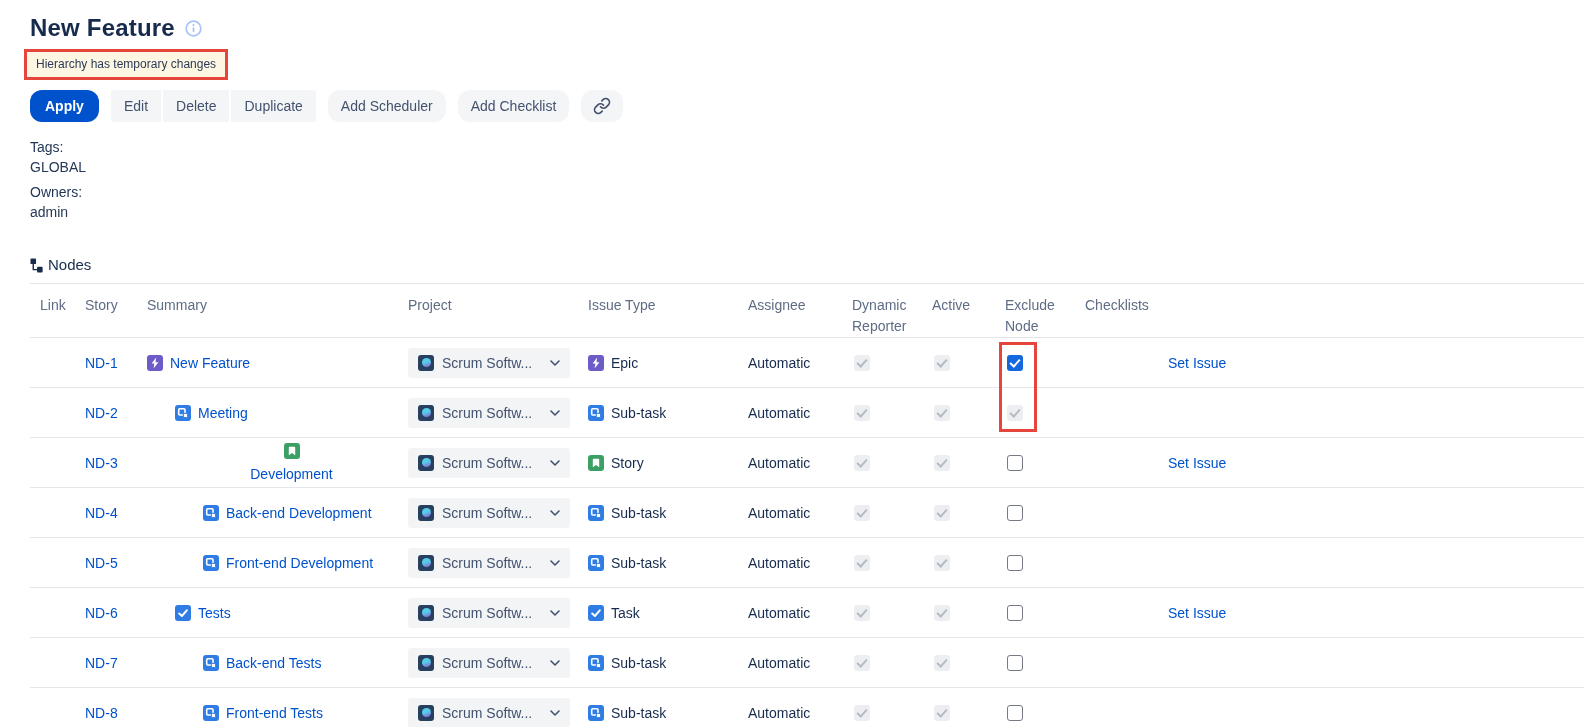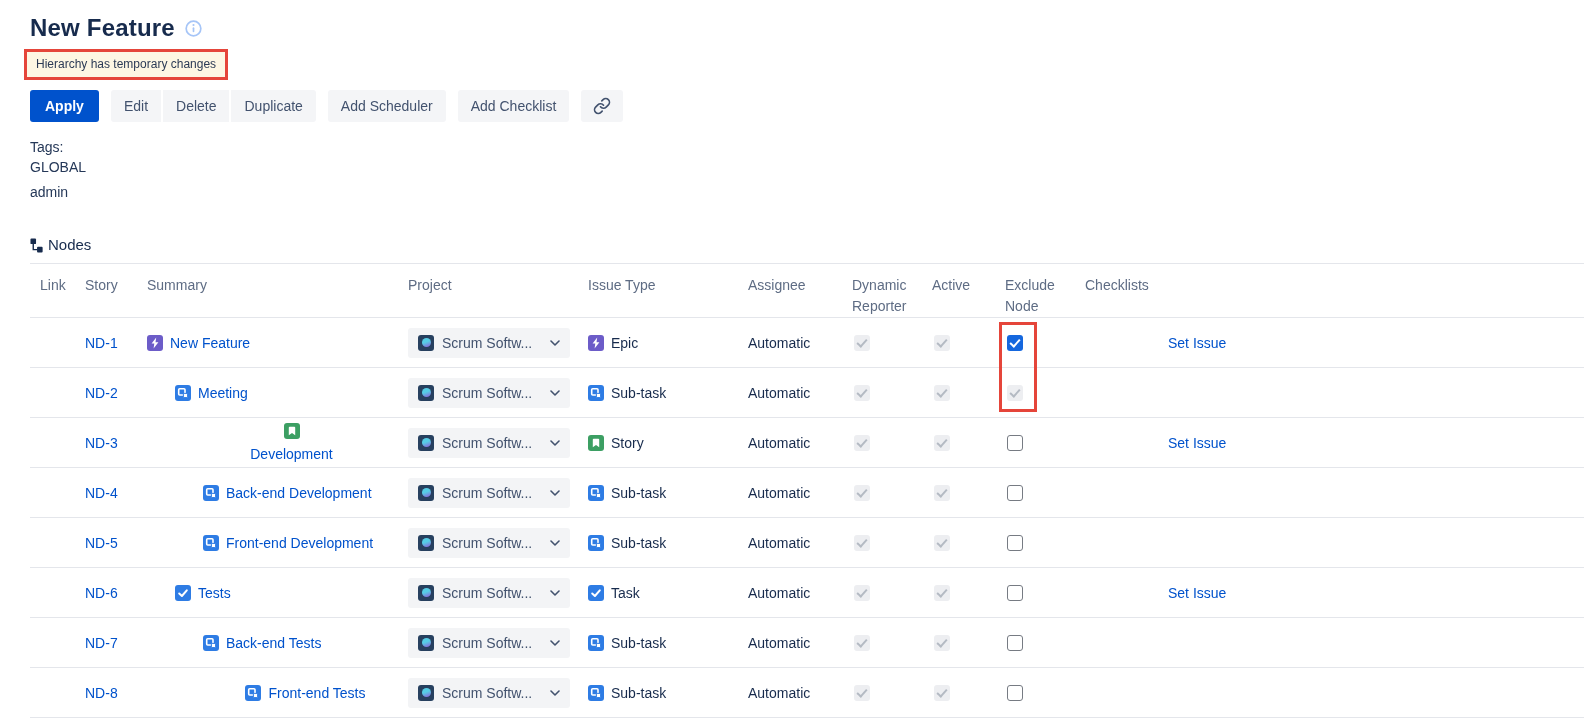--- a/index.html
+++ b/index.html
@@ -9,21 +9,21 @@
   
   .title-row{display:flex;align-items:center;gap:10px;margin:0 0 7px 0;}
   h1{font-size:24px;font-weight:700;margin:0;color:#172B4D;letter-spacing:.2px;}
 
   
   .annotation-badge{display:inline-block;border:3px solid #E5453A;margin-left:-6px;margin-bottom:6px;}
   .temp-badge{display:block;background:#FDF6E3;color:#2B3A55;font-size:12px;padding:5px 9px 6px 9px;white-space:nowrap;}
 
   
   .toolbar{display:flex;align-items:center;gap:12px;margin:4px 0 0 0;}
-  .btn{height:32px;border:none;border-radius:3px;background:#F4F5F7;color:#42526E;font-size:14px;padding:0 13px;cursor:pointer;font-family:inherit;line-height:32px;}
+  .btn{height:32px;border:none;border-radius:12px;background:#F4F5F7;color:#42526E;font-size:14px;padding:0 13px;cursor:pointer;font-family:inherit;line-height:32px;}
   .btn-primary{background:#0052CC;color:#fff;font-weight:700;padding:0 15px;}
   .btn-group{display:flex;gap:2px;}
   .btn-group .btn{border-radius:0;}
   .btn-group .btn:first-child{border-radius:3px 0 0 3px;}
   .btn-group .btn:last-child{border-radius:0 3px 3px 0;}
   .btn-icon{width:42px;display:flex;align-items:center;justify-content:center;padding:0;}
 
   
   .meta{margin-top:15px;font-size:14px;color:#253858;line-height:20px;}
   .meta-group{margin-bottom:5px;}
@@ -106,20 +106,21 @@
         </span>
       </button>
     </div>
 
     <div class="meta">
       <div class="meta-group">
         <div>Tags:</div>
         <div>GLOBAL</div>
       </div>
       <div class="meta-group">
+        <div>Owners:</div>
         <div>admin</div>
       </div>
     </div>
 
     <div class="nodes-heading">
       <span style="display:inline-flex;">
         <svg width="13" height="16" viewBox="0 0 14 17">
             <rect x="0.5" y="1.5" width="6" height="6" rx="1" fill="#172B4D"></rect>
             <path d="M3.5 7.5v6h4.5" stroke="#172B4D" stroke-width="1.5" fill="none"></path>
             <rect x="7.6" y="10.5" width="6" height="6" rx="1" fill="#172B4D"></rect>
@@ -575,21 +576,21 @@
     <td class="checklist-cell">
       
     </td>
   </tr>
           <tr>
     <td class="first"></td>
     <td>
       <a href="#">ND-8</a>
     </td>
     <td>
-      <a href="#" class="cell-flex" style="padding-left: 56px; justify-content: center;">
+      <a href="#" class="cell-flex" style="padding-left: 56px;">
         <span class="issue-icon" data-icon="subtask">
 
           <svg class="ic-subtask" width="16" height="16" viewBox="0 0 16 16">
                     <rect width="16" height="16" rx="3" fill="#2E7CE4"></rect>
                     <rect x="3.7" y="3.7" width="6.3" height="6.3" rx="1" fill="none" stroke="#fff" stroke-width="1.6"></rect>
                     <rect x="8.4" y="8.4" width="4.2" height="4.2" rx="0.7" fill="#fff" stroke="#2E7CE4" stroke-width="1"></rect>
                   </svg>
         </span>
         <span>Front-end Tests</span>
       </a>

